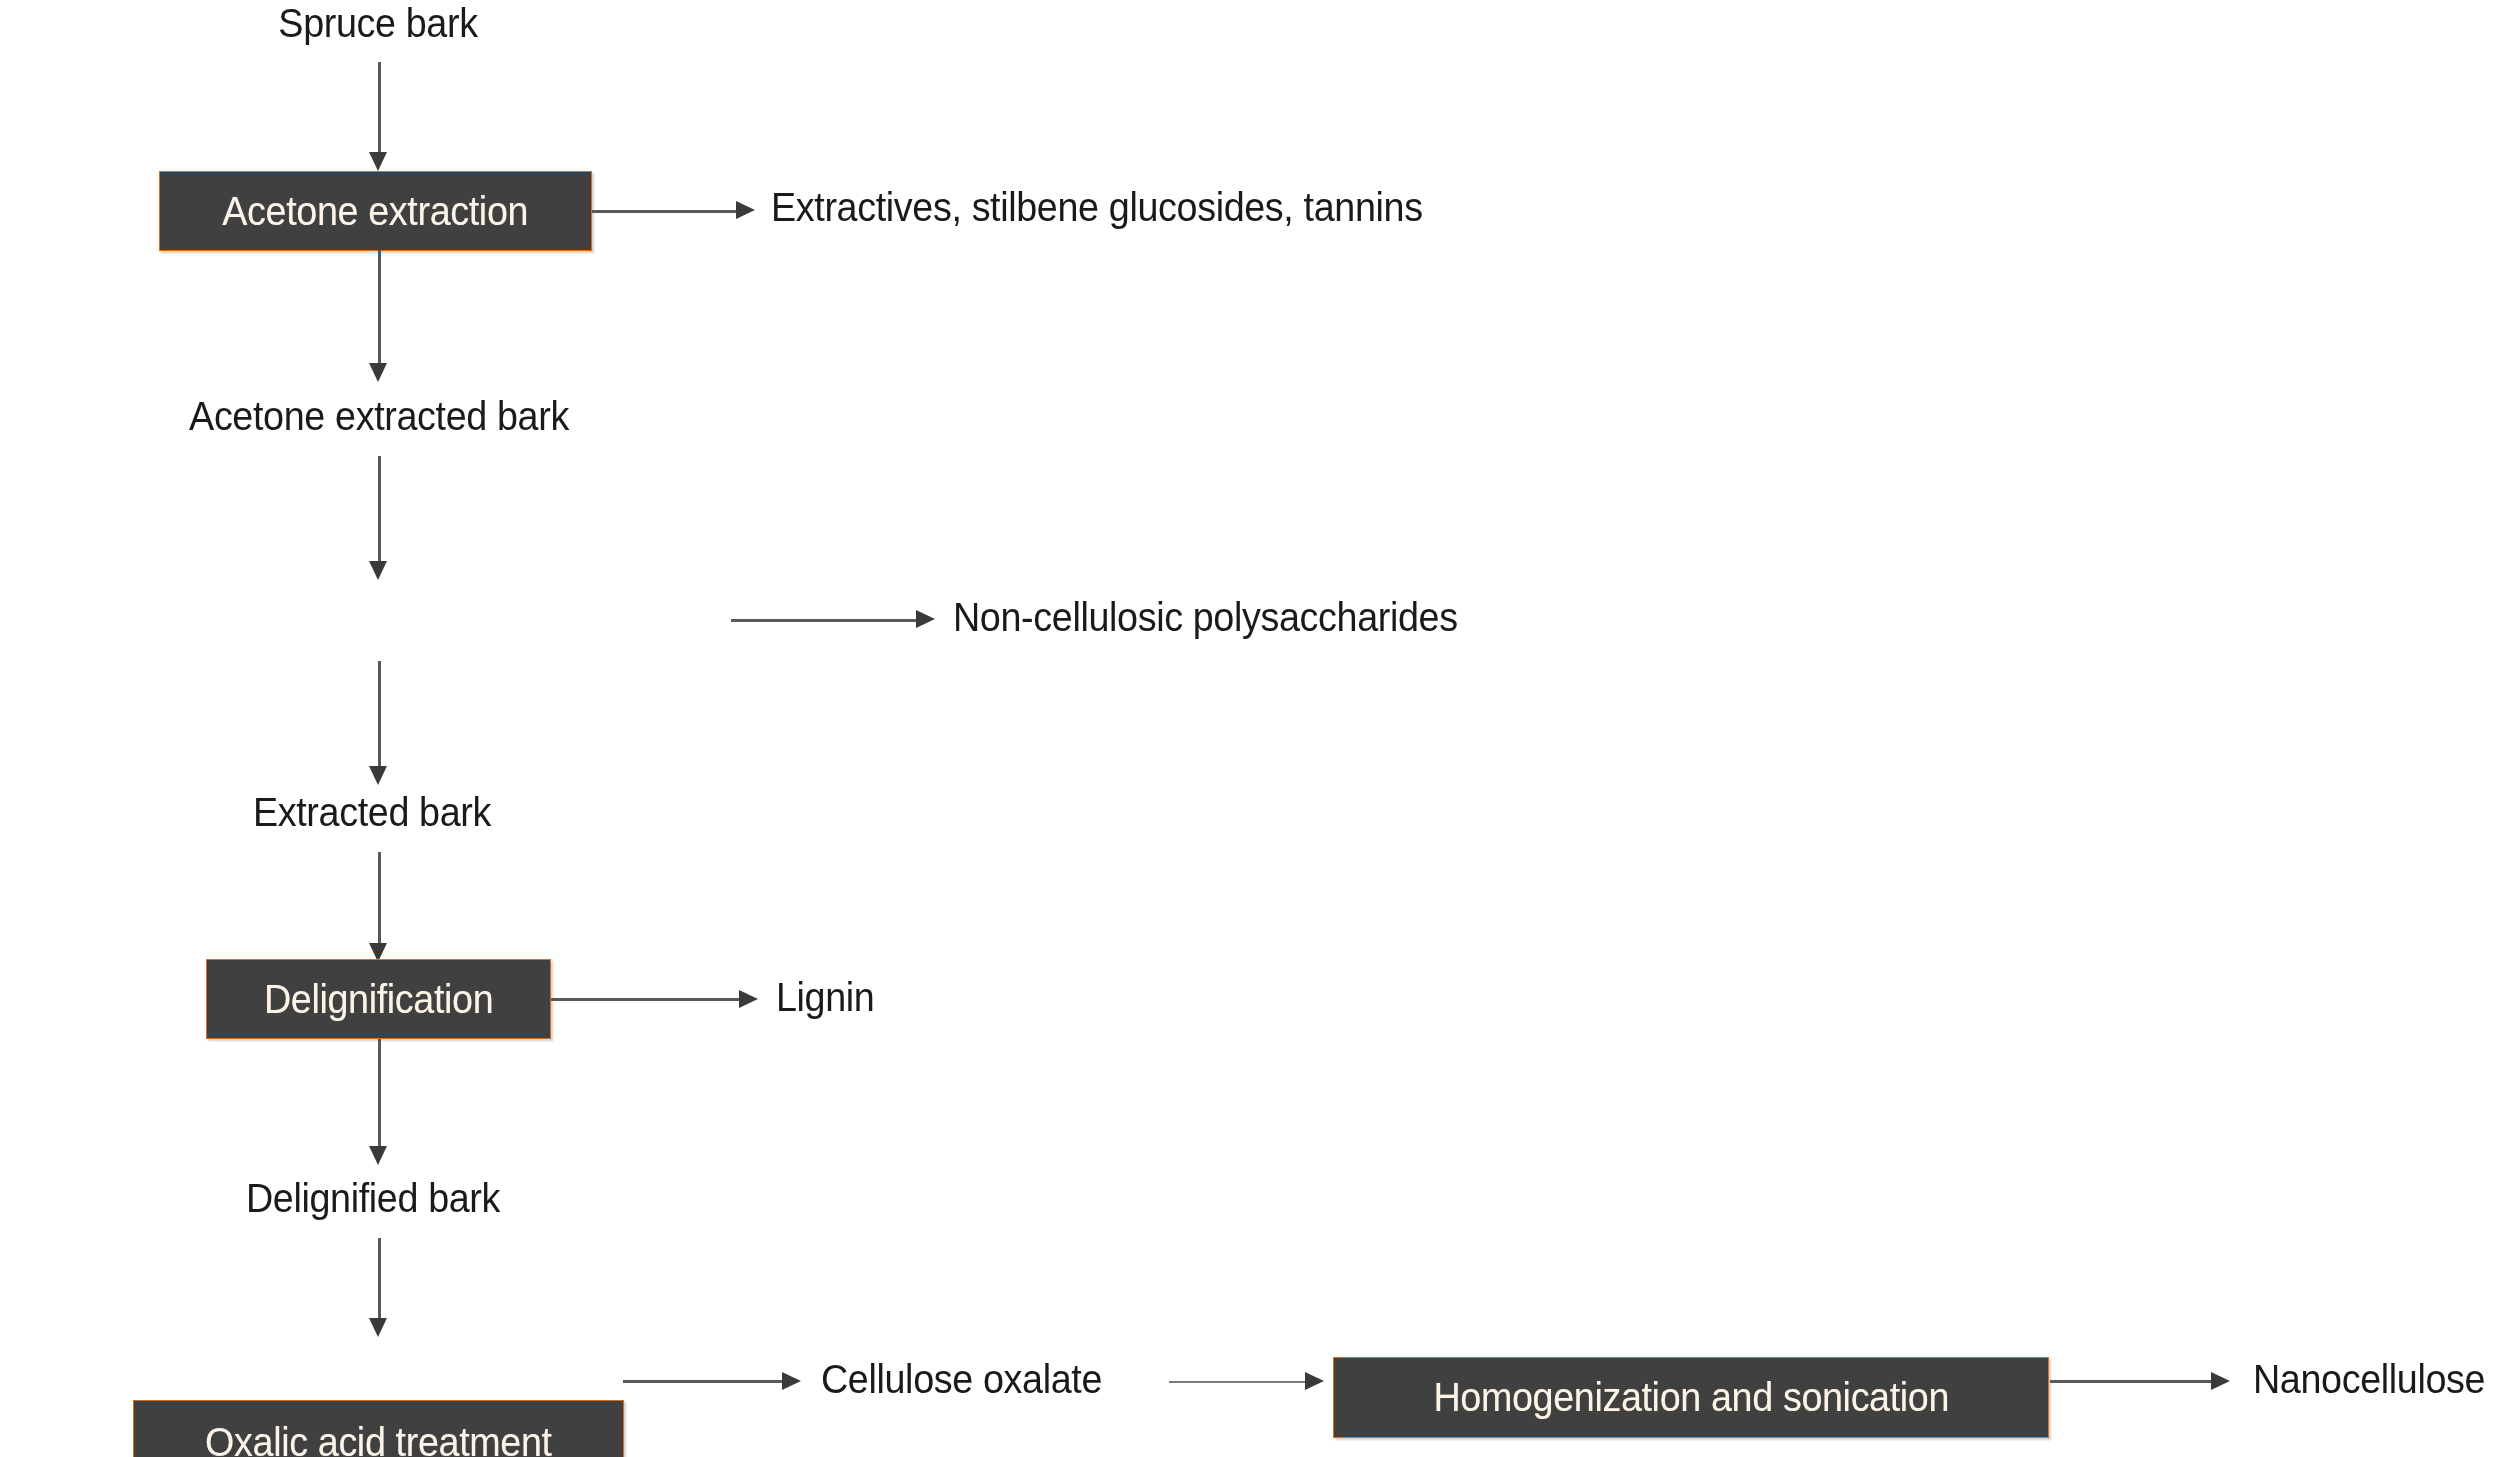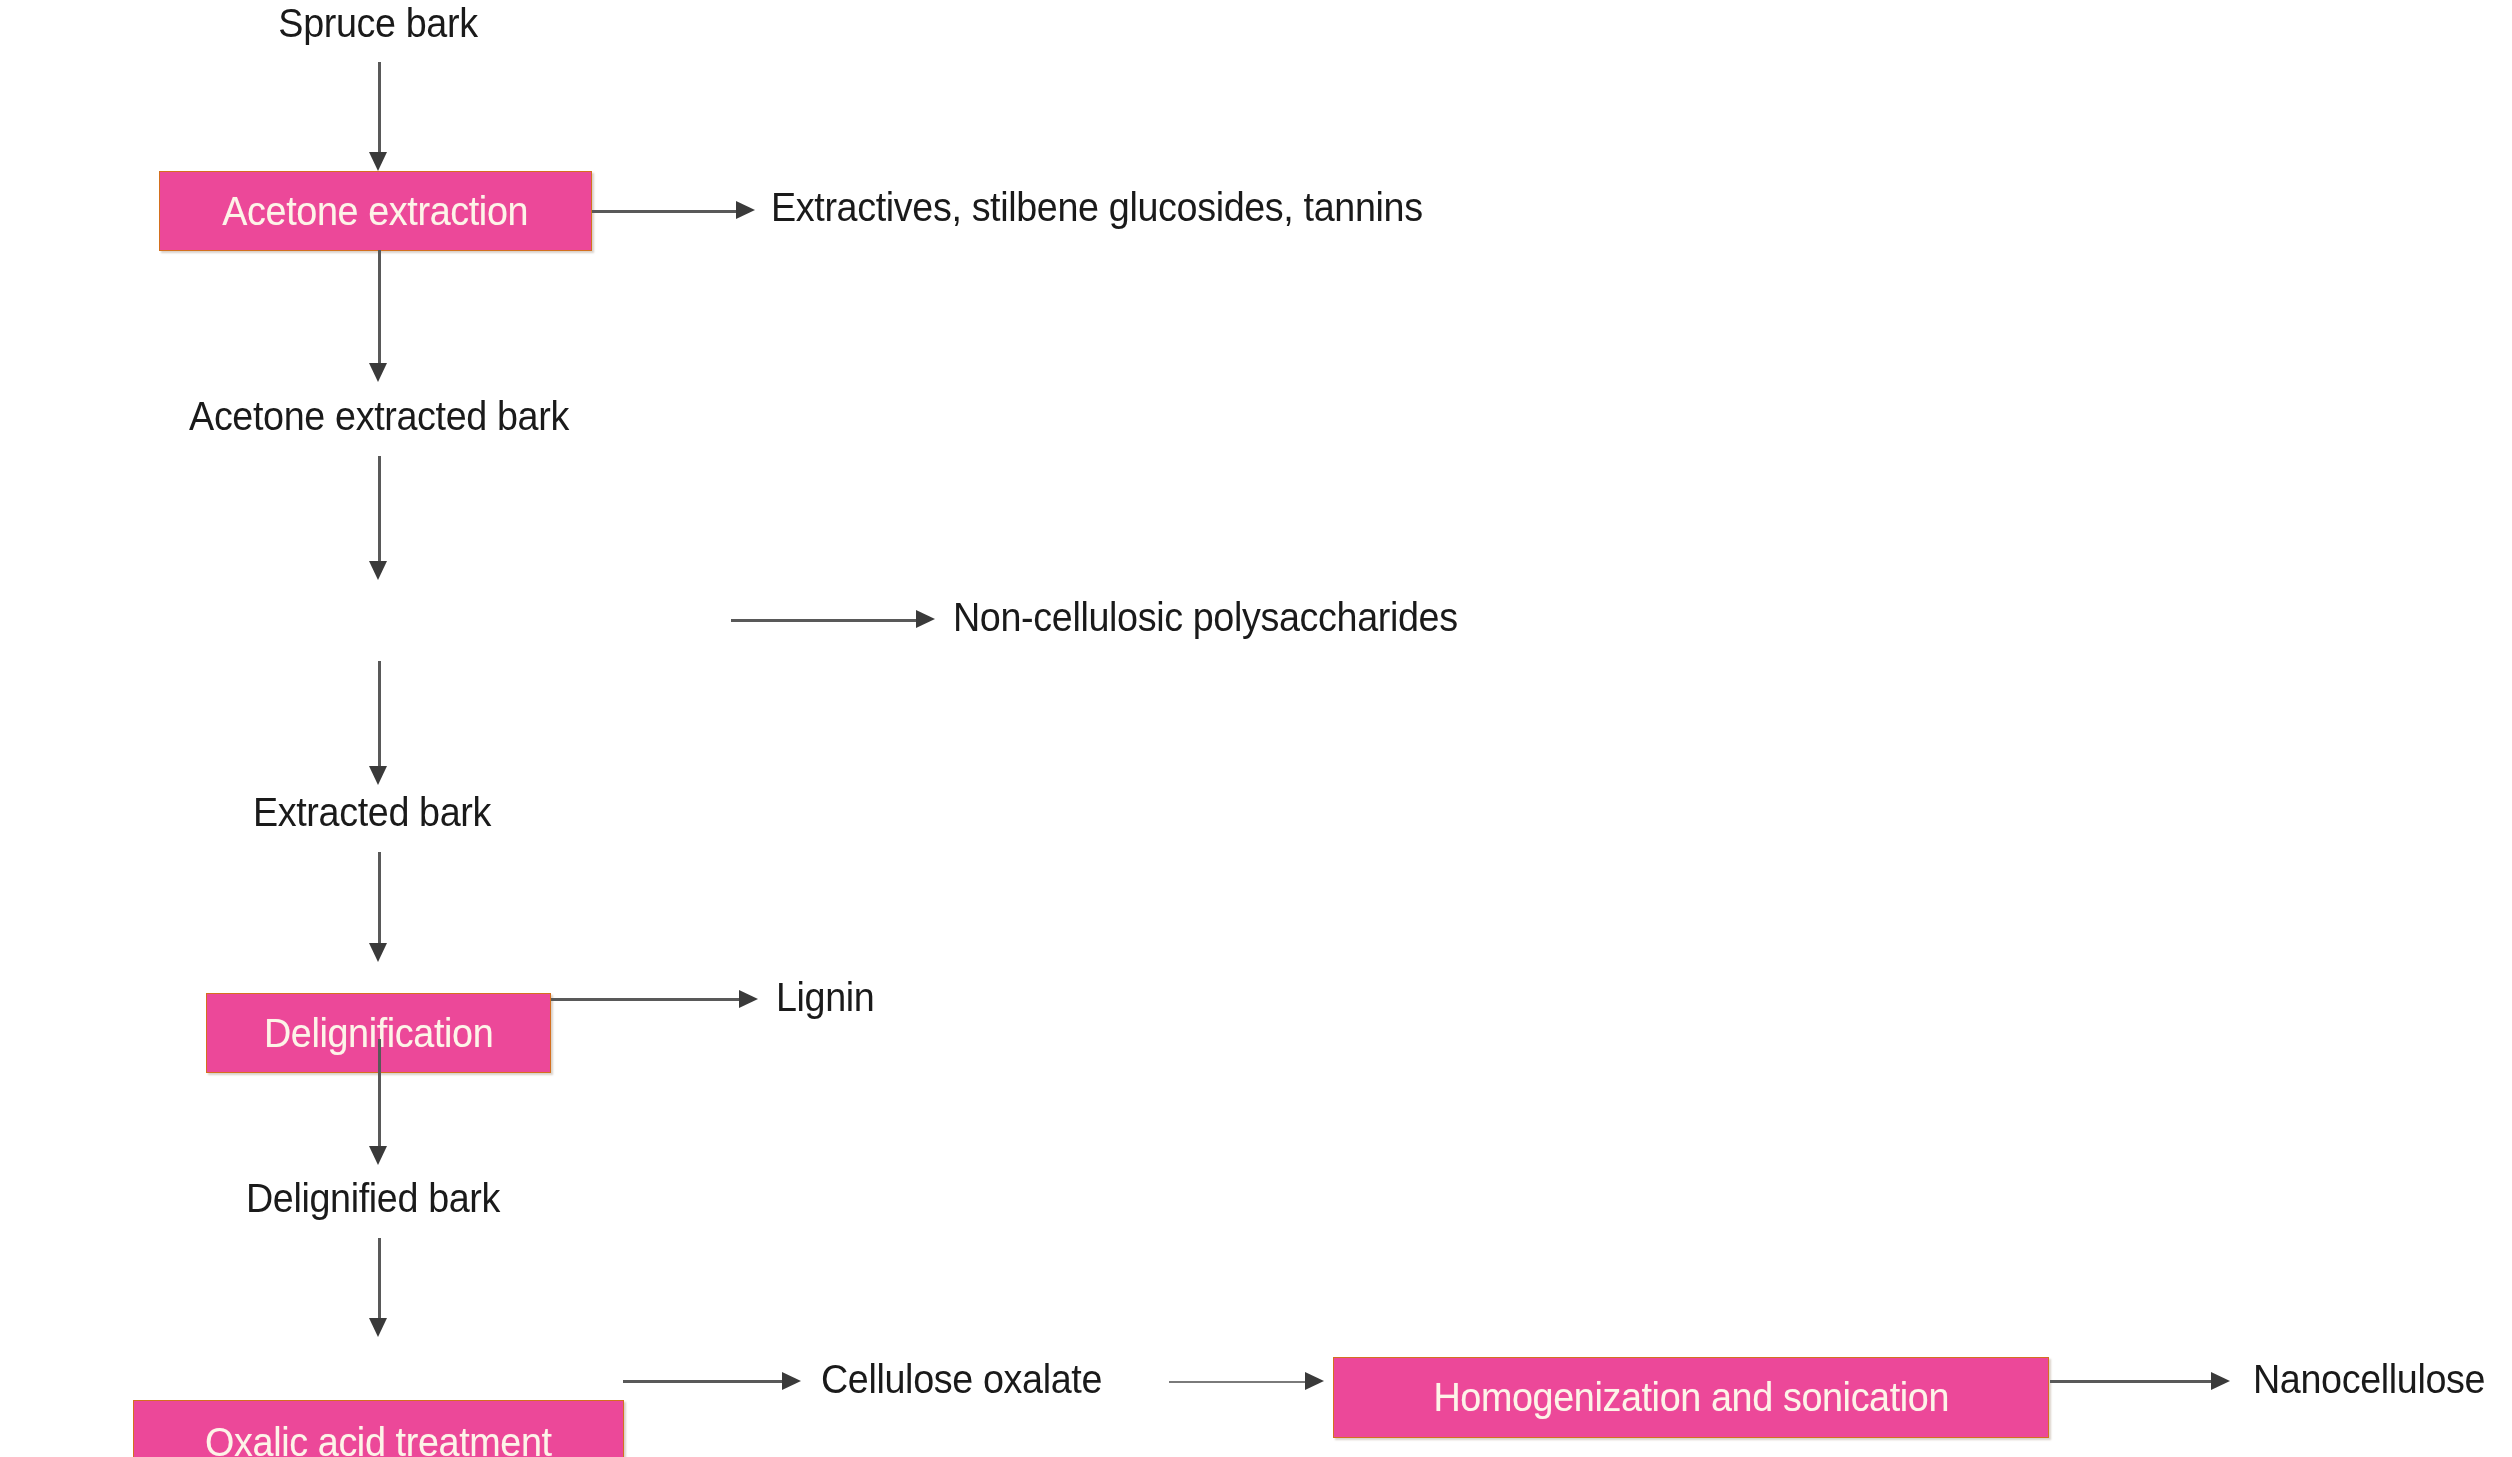--- a/index.html
+++ b/index.html
@@ -15,21 +15,21 @@
     position: relative;
     width: 2512px;
     height: 1457px;
     background: #ffffff;
     overflow: hidden;
   }
   
   .proc-box {
     position: absolute;
     box-sizing: border-box;
-    background: #ec4899;
+    background: #404040;
     border: 0.9px solid #D4701F;
     display: flex;
     align-items: center;
     justify-content: center;
     box-shadow: 1.8px 1.8px 1.8px rgba(120, 90, 60, 0.28);
   }
   .proc-box .proc-label {
     color: #FDF4E8;
     font-family: "Liberation Sans", sans-serif;
     font-size: 41px;
@@ -114,21 +114,21 @@
   <div class="plain-label l" style="left:953px; top:597px;">Non-cellulosic polysaccharides</div>
 
   <div class="v-line" style="left:378px; top:661px; height:111px;"></div>
   <div class="arrow-down" style="left:369px; top:766px;"></div>
 
   <div class="plain-label c" style="left:372px; top:792px; transform-origin:center center; translate:-50% 0;">Extracted bark</div>
 
   <div class="v-line" style="left:378px; top:852px; height:99px;"></div>
   <div class="arrow-down" style="left:369px; top:943px;"></div>
 
-  <div class="proc-box" style="left:206px; top:959px; width:345px; height:80px;margin-top:34px;">
+  <div class="proc-box" style="left:206px; top:959px; width:345px; height:80px;">
     <span class="proc-label">Delignification</span>
   </div>
 
   <div class="h-line" style="left:551px; top:998px; width:196px;"></div>
   <div class="arrow-right" style="left:739px; top:990px;"></div>
   <div class="plain-label l" style="left:776px; top:977px;">Lignin</div>
 
   <div class="v-line" style="left:378px; top:1039px; height:113px;"></div>
   <div class="arrow-down" style="left:369px; top:1146px;"></div>
 

